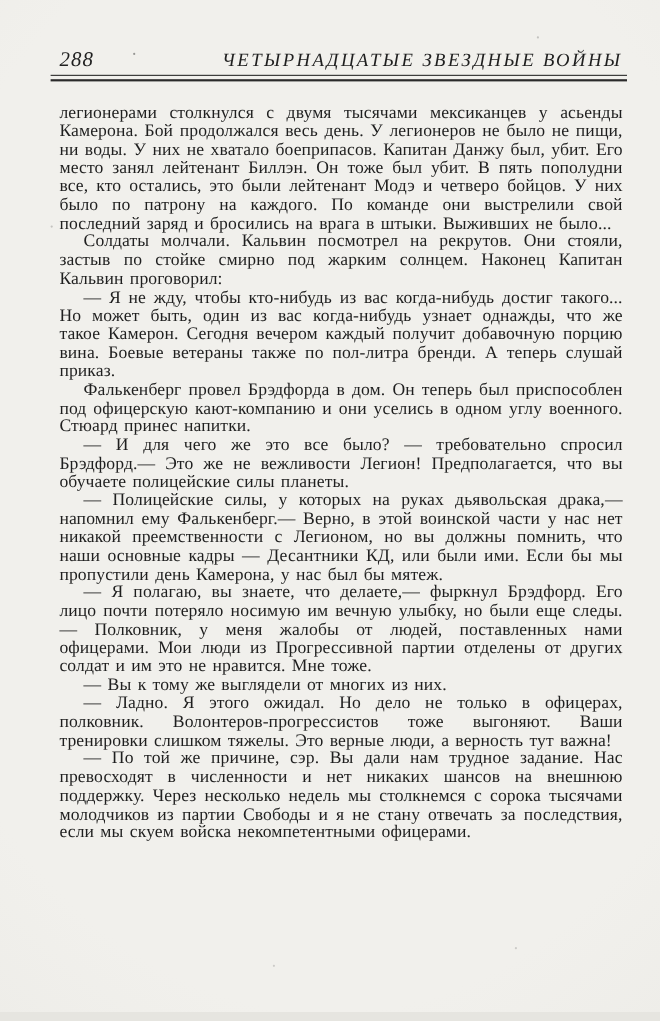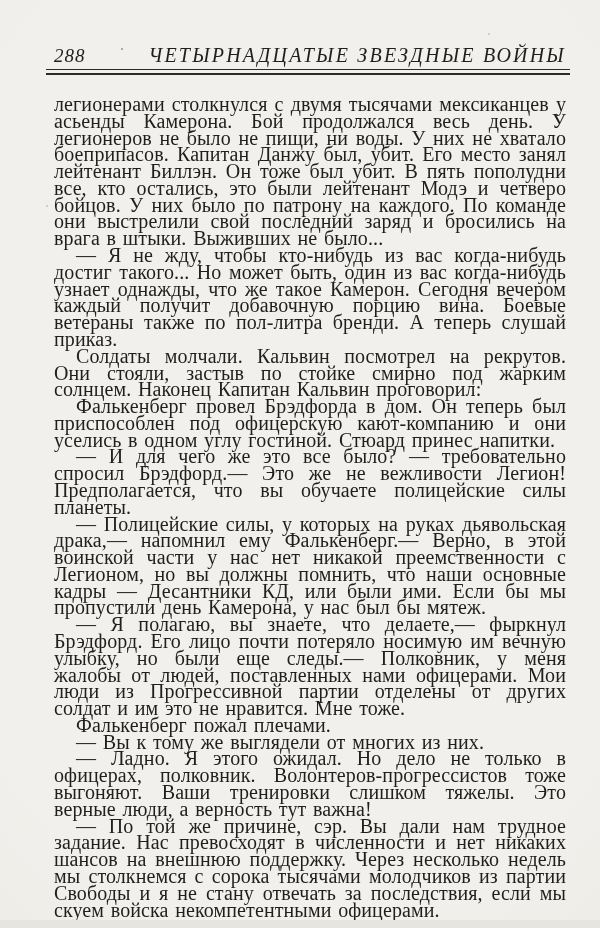--- a/index.html
+++ b/index.html
@@ -39,38 +39,38 @@
     align-items: baseline;
     justify-content: space-between;
     font-style: italic;
     margin-bottom: 2px;
   }
   .page-number {
     font-size: 19px;
     letter-spacing: 1px;
   }
   .running-title {
-    font-size: 20px;
+    font-size: 17px;
     letter-spacing: 2.2px;
     white-space: nowrap;
     font-style: italic;
   }
   .header-rule {
     position: relative;
     left: -8px;
     width: 524px;
     height: 3px;
     border-top: 1px solid var(--rule, #2b2b2b);
     border-bottom: 2.5px solid var(--rule, #2b2b2b);
     margin-bottom: 0;
   }
   .text-block {
     margin-top: 21px;
     width: 512px;
-    font-size: 20px;
+    font-size: 16px;
     line-height: 16.78px;
     text-align: justify;
     word-spacing: 1.6px;
     letter-spacing: 0.1px;
   }
   .text-block p {
     margin: 0;
     text-indent: 22px;
   }
   .text-block p.no-indent {
@@ -90,24 +90,23 @@
 
   <div class="page-header">
     <span class="page-number">288</span>
     <span class="running-title">ЧЕТЫРНАДЦАТЫЕ ЗВЕЗДНЫЕ ВОЙНЫ</span>
   </div>
 
   <div class="header-rule"></div>
 
   <div class="text-block">
     <p class="no-indent">легионерами столкнулся с двумя тысячами мексиканцев у асьенды Камерона. Бой продолжался весь день. У легионеров не было не пищи, ни воды. У них не хватало боеприпасов. Капитан Данжу был, убит. Его место занял лейтенант Биллэн. Он тоже был убит. В пять пополудни все, кто остались, это были лейтенант Модэ и четверо бойцов. У них было по патрону на каждого. По команде они выстрелили свой последний заряд и бросились на врага в штыки. Выживших не было...</p>
+    <p>Солдаты молчали. Кальвин посмотрел на рекрутов. Они стояли, застыв по стойке смирно под жарким солнцем. Наконец Капитан Кальвин проговорил:</p>
     <p>— Я не жду, чтобы кто-нибудь из вас когда-нибудь достиг такого... Но может быть, один из вас когда-нибудь узнает однажды, что же такое Камерон. Сегодня вечером каждый получит добавочную порцию вина. Боевые ветераны также по пол-литра бренди. А теперь слушай приказ.</p>
-    <p>Солдаты молчали. Кальвин посмотрел на рекрутов. Они стояли, застыв по стойке смирно под жарким солнцем. Наконец Капитан Кальвин проговорил:</p>
-    <p>Фалькенберг провел Брэдфорда в дом. Он теперь был приспособлен под офицерскую кают-компанию и они уселись в одном углу гостиной. Стюард принес напитки.</p>
+    <p>Фалькенберг провел Брэдфорда в дом. Он теперь был приспособлен под офицерскую кают-компанию и они уселись в одном углу военного. Стюард принес напитки.</p>
     <p>— И для чего же это все было? — требовательно спросил Брэдфорд.— Это же не вежливости Легион! Предполагается, что вы обучаете полицейские силы планеты.</p>
     <p>— Полицейские силы, у которых на руках дьявольская драка,— напомнил ему Фалькенберг.— Верно, в этой воинской части у нас нет никакой преемственности с Легионом, но вы должны помнить, что наши основные кадры — Десантники КД, или были ими. Если бы мы пропустили день Камерона, у нас был бы мятеж.</p>
     <p>— Я полагаю, вы знаете, что делаете,— фыркнул Брэдфорд. Его лицо почти потеряло носимую им вечную улыбку, но были еще следы.— Полковник, у меня жалобы от людей, поставленных нами офицерами. Мои люди из Прогрессивной партии отделены от других солдат и им это не нравится. Мне тоже.</p>
-    <p>Фалькенберг пожал плечами.</p>
     <p>— Вы к тому же выглядели от многих из них.</p>
     <p>— Ладно. Я этого ожидал. Но дело не только в офицерах, полковник. Волонтеров-прогрессистов тоже выгоняют. Ваши тренировки слишком тяжелы. Это верные люди, а верность тут важна!</p>
     <p>— По той же причине, сэр. Вы дали нам трудное задание. Нас превосходят в численности и нет никаких шансов на внешнюю поддержку. Через несколько недель мы столкнемся с сорока тысячами молодчиков из партии Свободы и я не стану отвечать за последствия, если мы скуем войска некомпетентными офицерами.</p>
   </div>
 </div>
 
 </body></html>

